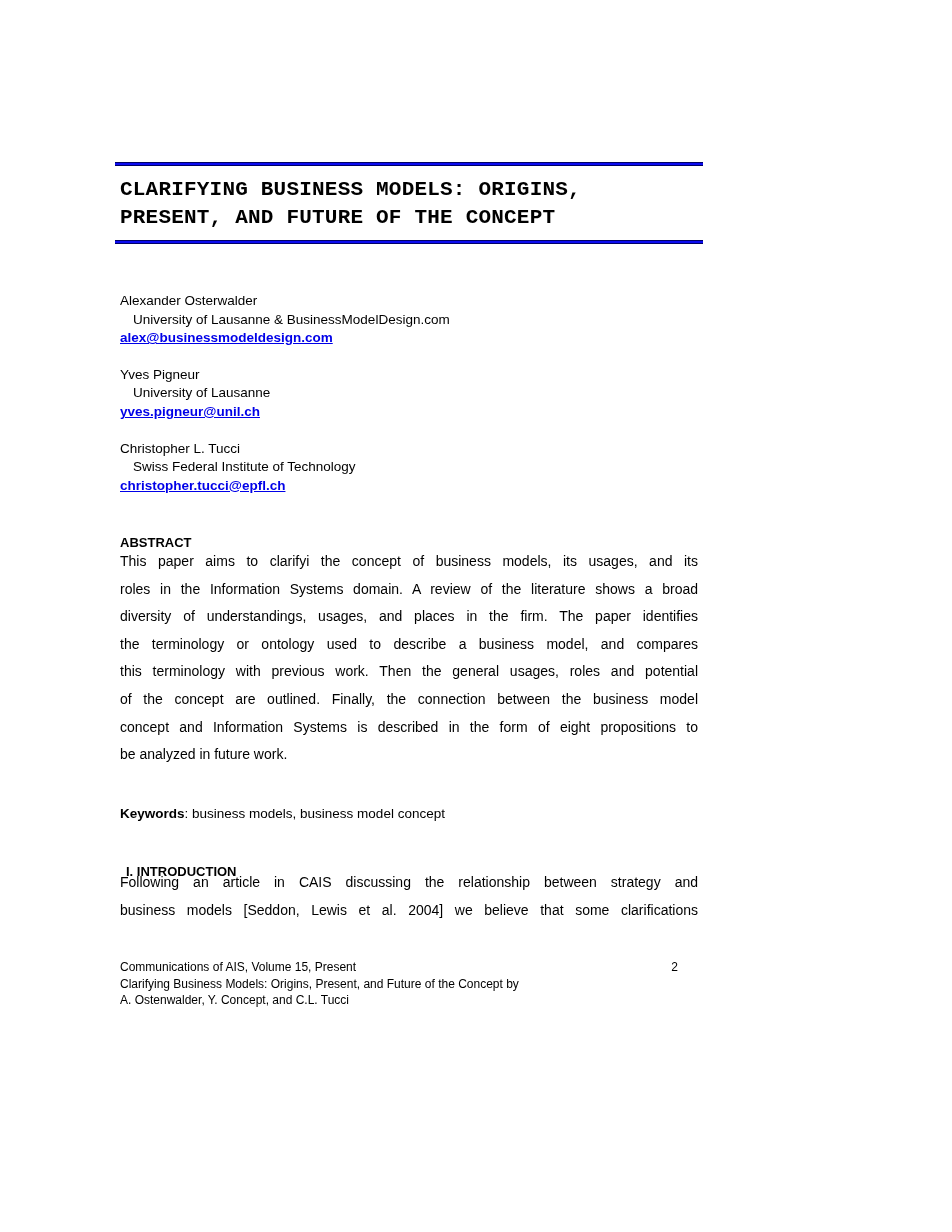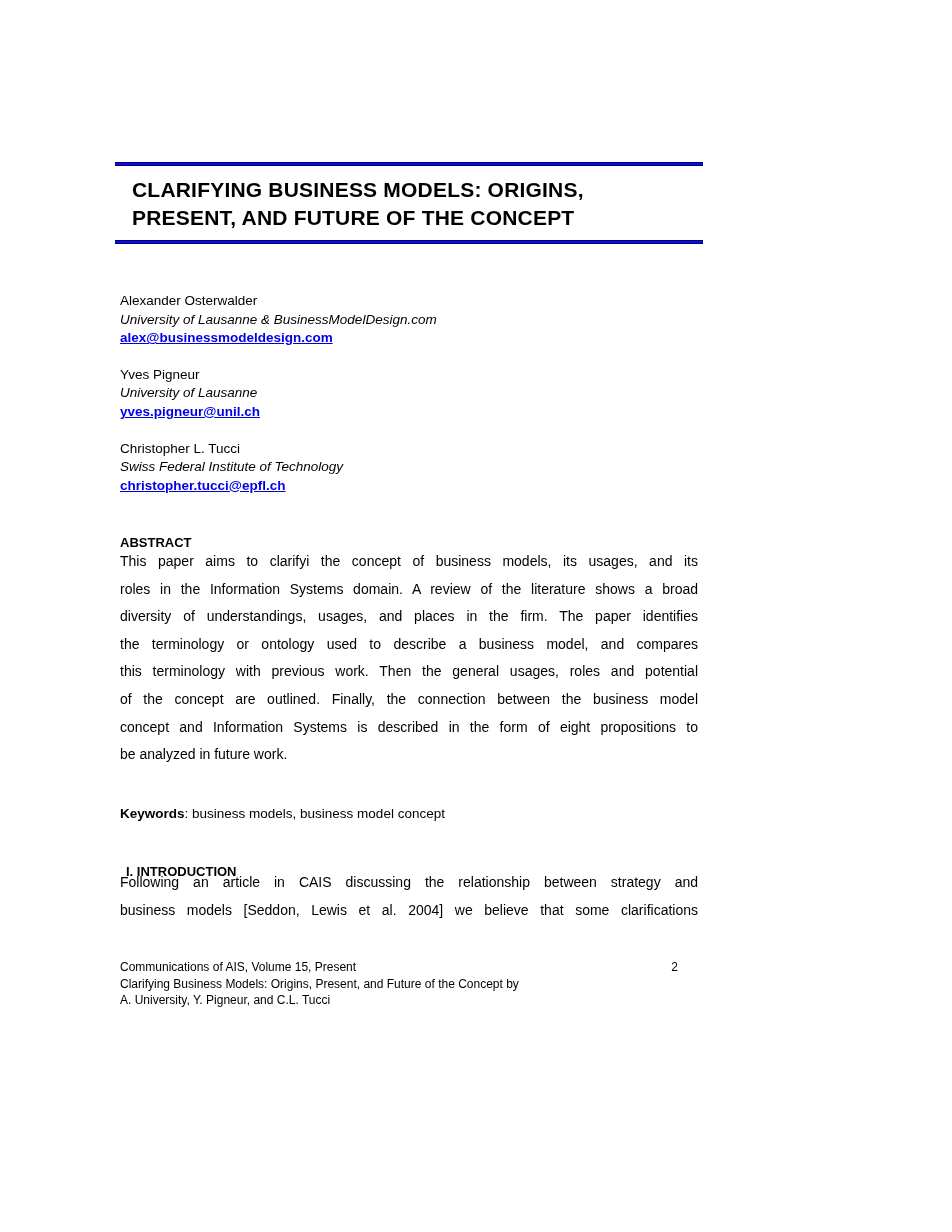--- a/index.html
+++ b/index.html
@@ -21,29 +21,30 @@
   .rule{
     position:absolute;left:115px;width:588px;height:4px;
     background:var(--rule-blue);
     border-top:1px solid var(--rule-edge);
     border-bottom:1px solid var(--rule-edge);
   }
   .rule-top{top:162px;}
   .rule-bottom{top:240px;}
 
   .doc-title{
-    position:absolute;left:132px;top:176px;width:578px;
+    position:absolute;left:120px;top:176px;width:578px;
     font-size:21px;font-weight:bold;line-height:28px;
     letter-spacing:0.2px;
+    font-family:Liberation Mono, monospace;
   }
 
   .authors{position:absolute;left:120px;top:292px;width:578px;
     font-size:13.5px;line-height:18.6px;}
   .author-block{margin-bottom:18px;}
-  .affiliation{font-style:italic;}
+  .affiliation{margin-left:13px;}
   .email a{color:var(--link-blue);text-decoration:underline;font-weight:bold;}
 
   .section-heading{
     position:absolute;left:120px;width:578px;
     font-size:13px;font-weight:bold;
   }
   .abstract-heading{top:535px;}
   .intro-heading{top:864px;left:126px;}
 
   .para{
@@ -122,17 +123,17 @@
   <div class="section-heading intro-heading">I. INTRODUCTION</div>
 
   <div class="para intro-para">
     <div class="jline">Following an article in CAIS discussing the relationship between strategy and</div>
     <div class="jline">business models [Seddon, Lewis et al. 2004] we believe that some clarifications</div>
   </div>
 
   <div class="footer">
     <div>Communications of AIS, Volume 15, Present</div>
     <div>Clarifying Business Models: Origins, Present, and Future of the Concept by</div>
-    <div>A. University, Y. Pigneur, and C.L. Tucci</div>
+    <div>A. Ostenwalder, Y. Concept, and C.L. Tucci</div>
     <span class="page-number">2</span>
   </div>
 
 </div>
 
 </body></html>

